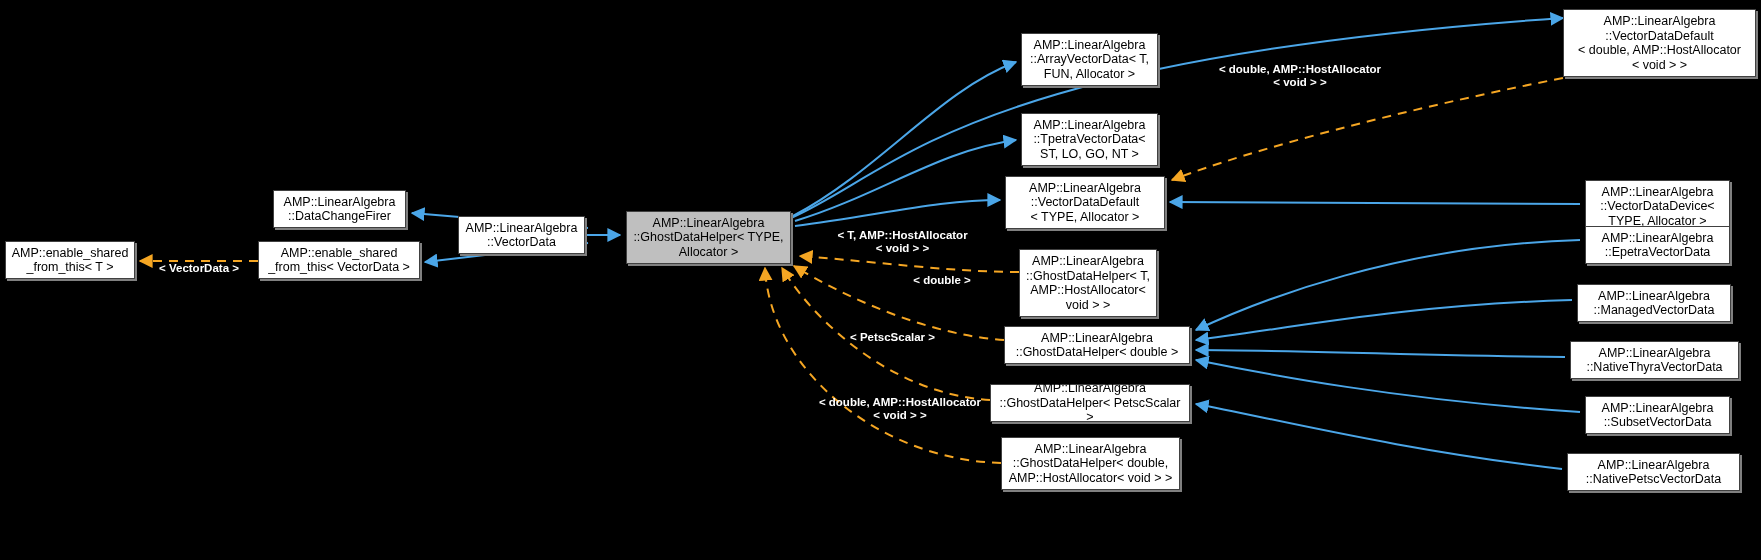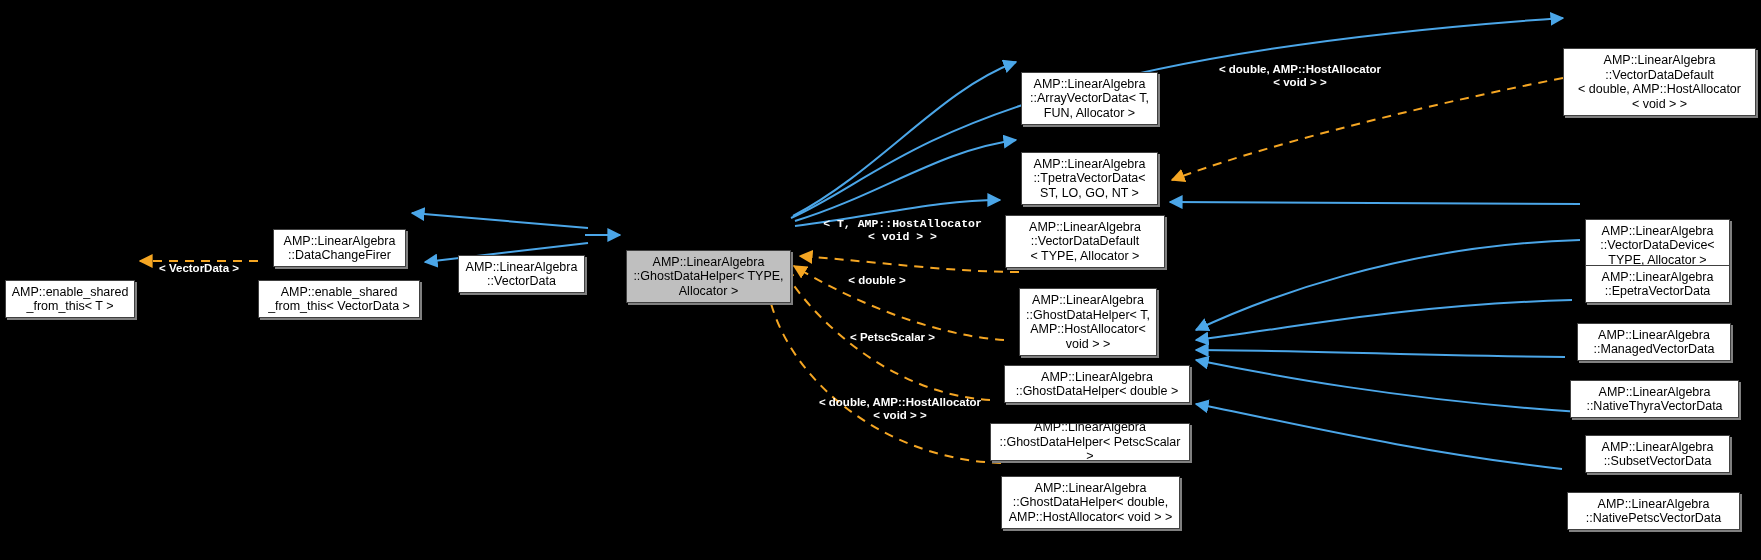--- a/index.html
+++ b/index.html
@@ -31,21 +31,20 @@
     box-shadow: 2px 2px 0 0 #808080;
     color: #000000;
     font-size: 12.5px;
     line-height: 14.5px;
     text-align: center;
     display: flex;
     align-items: center;
     justify-content: center;
     padding: 2px 4px;
     white-space: pre-line;
-    margin-top: 39px;
   }
   .node.current {
     background: #bfbfbf;
     border: 1px solid #404040;
   }
   .edge-label {
     position: absolute;
     color: #ffffff;
     font-size: 11.5px;
     line-height: 13px;
@@ -148,21 +147,21 @@
 ::NativeThyraVectorData</div>
       <div class="node" style="left: 1585px; top: 396px; width: 145px; height: 38px;">AMP::LinearAlgebra
 ::SubsetVectorData</div>
       <div class="node" style="left: 1567px; top: 453px; width: 173px; height: 38px;">AMP::LinearAlgebra
 ::NativePetscVectorData</div>
     </div>
   <div id="label-layer">
       <div class="edge-label" style="left: 144px; top: 262px; width: 110px;">&lt; VectorData &gt;</div>
       <div class="edge-label" style="left: 1200px; top: 63px; width: 200px;">&lt; double, AMP::HostAllocator
 &lt; void &gt; &gt;</div>
-      <div class="edge-label" style="left: 815px; top: 217px; width: 175px; font-family: Liberation Mono, monospace;">&lt; T, AMP::HostAllocator
+      <div class="edge-label" style="left: 815px; top: 229px; width: 175px;">&lt; T, AMP::HostAllocator
 &lt; void &gt; &gt;</div>
-      <div class="edge-label" style="left: 822px; top: 274px; width: 110px;">&lt; double &gt;</div>
+      <div class="edge-label" style="left: 887px; top: 274px; width: 110px;">&lt; double &gt;</div>
       <div class="edge-label" style="left: 830px; top: 331px; width: 125px;">&lt; PetscScalar &gt;</div>
       <div class="edge-label" style="left: 805px; top: 396px; width: 190px;">&lt; double, AMP::HostAllocator
 &lt; void &gt; &gt;</div>
     </div>
 
 </div>
 
 </body></html>

